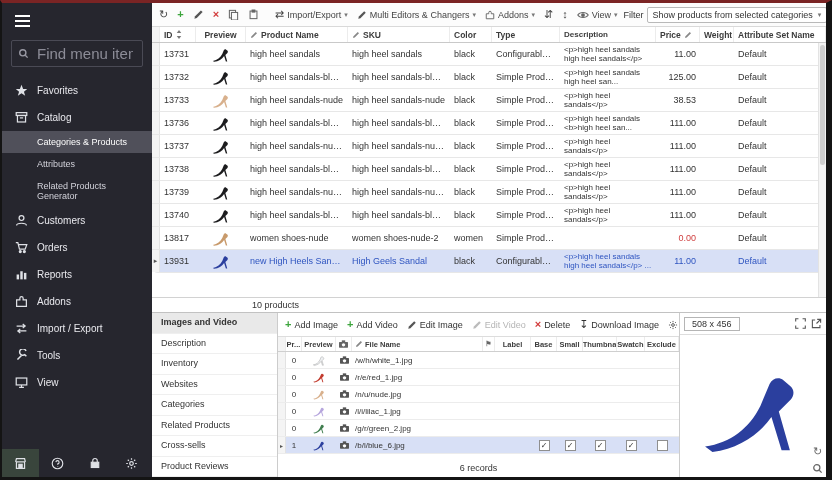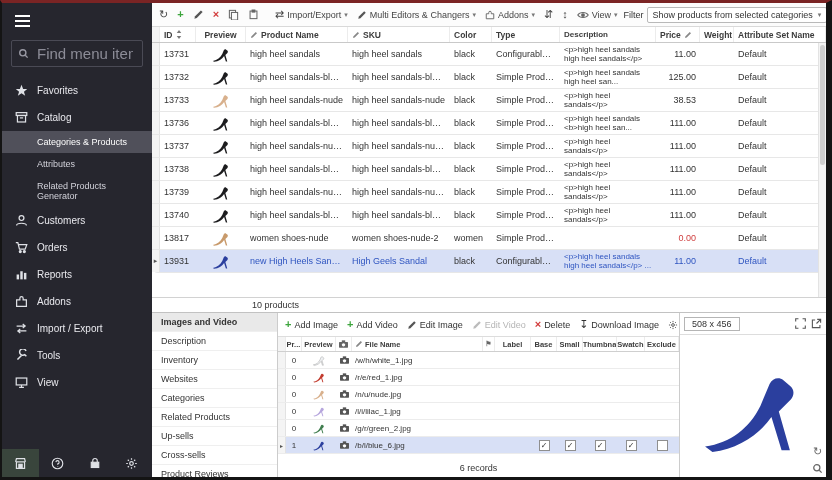--- a/index.html
+++ b/index.html
@@ -512,21 +512,20 @@
 
     <div class="bottom">
 
       <div class="tabs">
         <div class="tab active">Images and Video</div>
         <div class="tab">Description</div>
         <div class="tab">Inventory</div>
         <div class="tab">Websites</div>
         <div class="tab">Categories</div>
         <div class="tab">Related Products</div>
-        <div class="tab">Up-sells</div>
         <div class="tab">Cross-sells</div>
         <div class="tab">Product Reviews</div>
       </div>
 
       <div class="detail">
         <div class="dtoolbar">
           <span class="dbtn">
               <span class="glyph green">+</span>
               <span>Add Image</span>
             </span>

